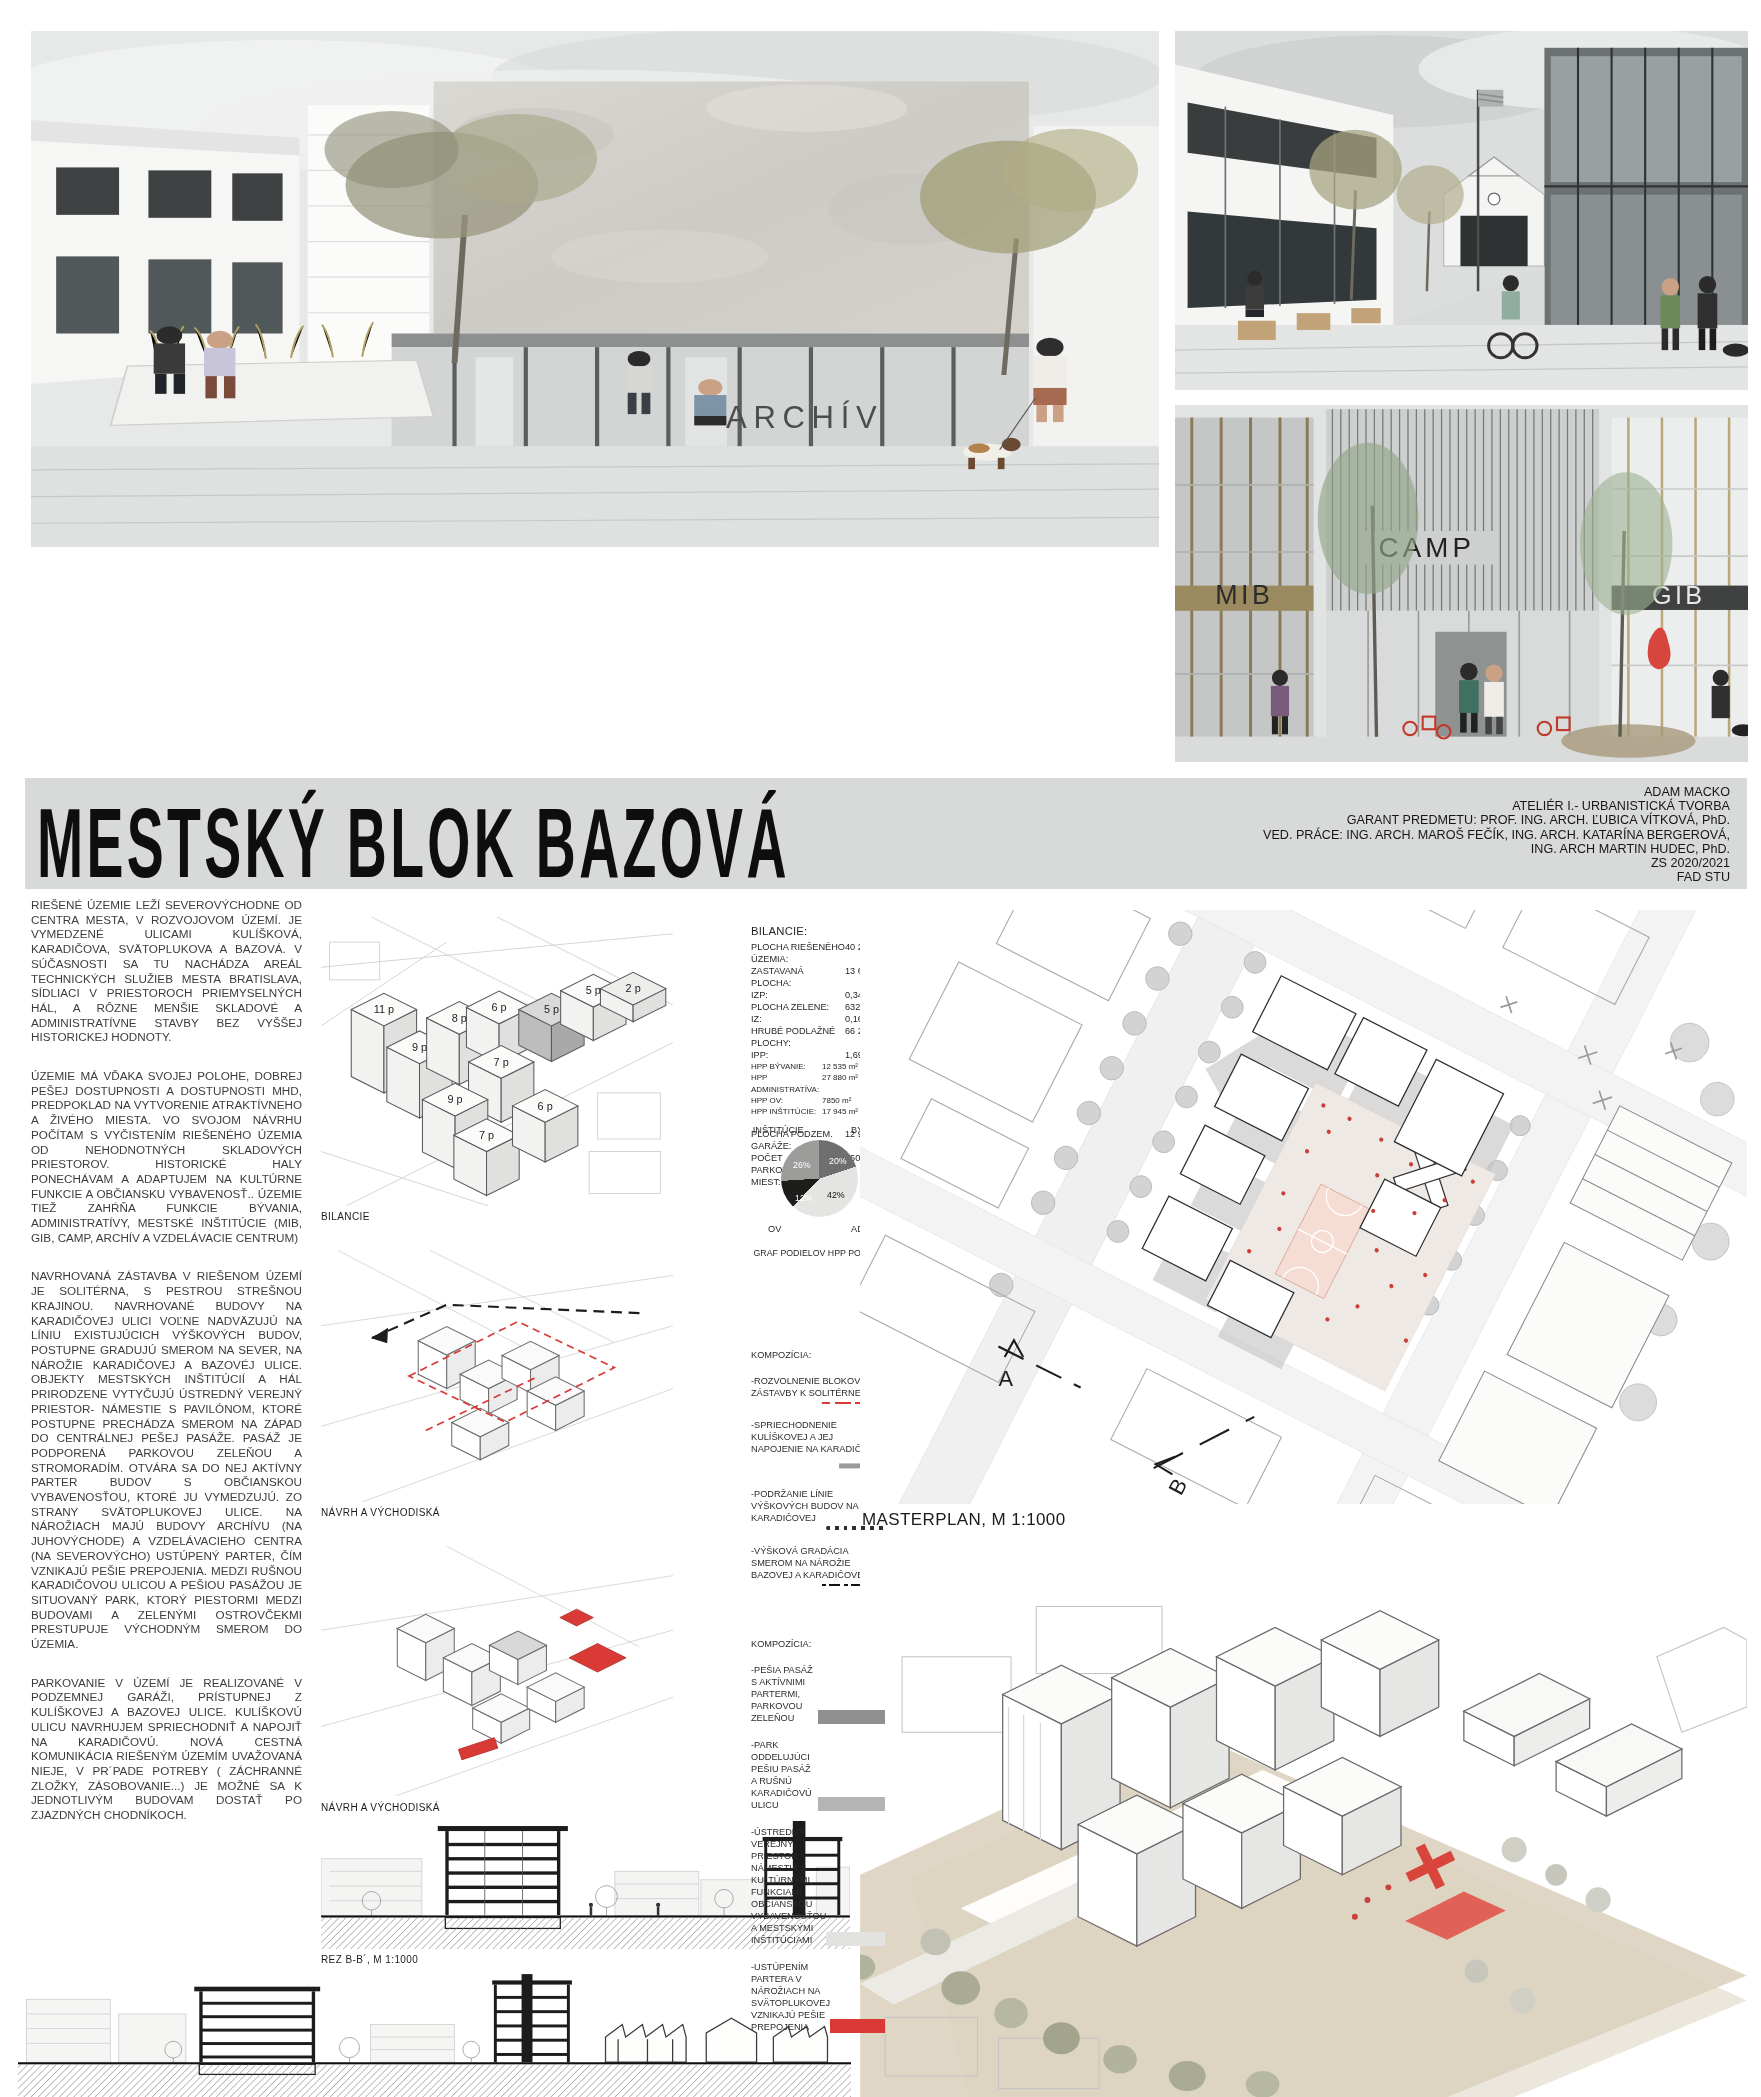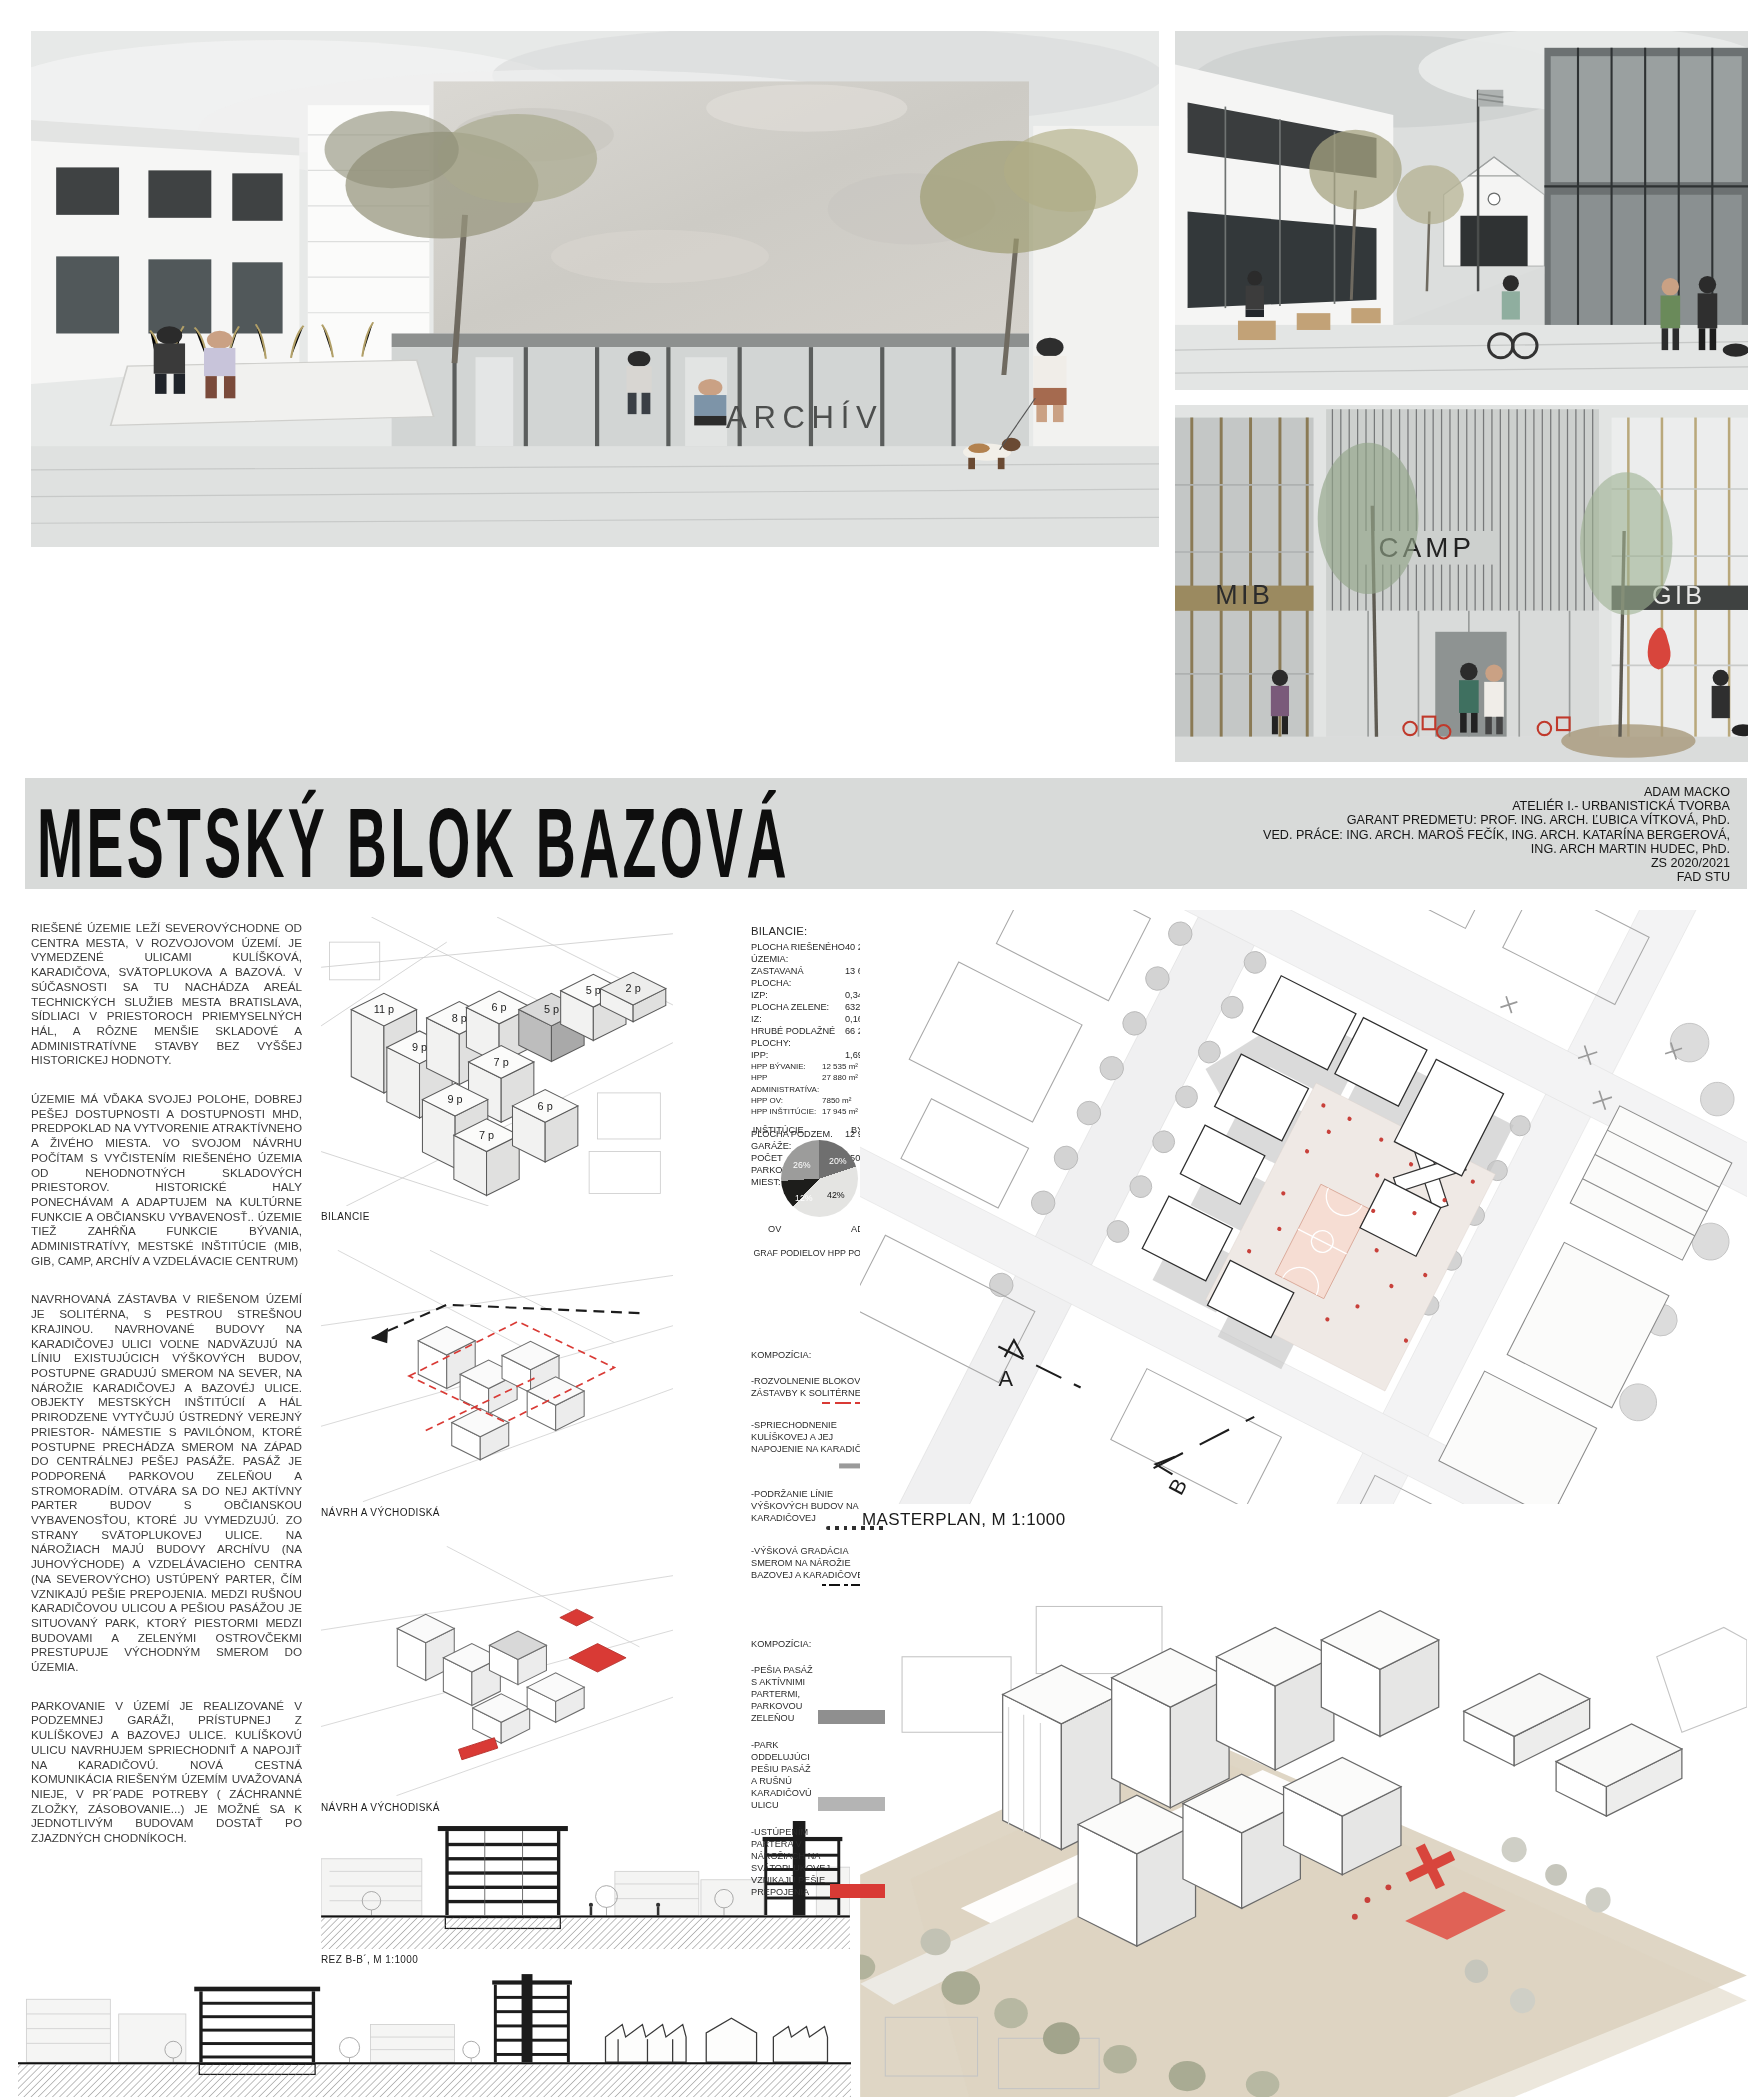--- a/index.html
+++ b/index.html
@@ -414,21 +414,21 @@
       <div>ADAM MACKO</div>
       <div>ATELIÉR I.- URBANISTICKÁ TVORBA</div>
       <div>GARANT PREDMETU: PROF. ING. ARCH. ĽUBICA VÍTKOVÁ, PhD.</div>
       <div>VED. PRÁCE: ING. ARCH. MAROŠ FEČÍK, ING. ARCH. KATARÍNA BERGEROVÁ,</div>
       <div>ING. ARCH MARTIN HUDEC, PhD.</div>
       <div>ZS 2020/2021</div>
       <div>FAD STU</div>
     </div>
   </div>
 
-  <div class="text-col abs" style="left:31px;top:921px;width:271px;">
+  <div class="text-col abs" style="left:31px;top:898px;width:271px;">
     <p>RIEŠENÉ ÚZEMIE LEŽÍ SEVEROVÝCHODNE OD CENTRA MESTA, V ROZVOJOVOM ÚZEMÍ. JE VYMEDZENÉ ULICAMI KULÍŠKOVÁ, KARADIČOVA, SVÄTOPLUKOVA A BAZOVÁ. V SÚČASNOSTI SA TU NACHÁDZA AREÁL TECHNICKÝCH SLUŽIEB MESTA BRATISLAVA, SÍDLIACI V PRIESTOROCH PRIEMYSELNÝCH HÁL, A RÔZNE MENŠIE SKLADOVÉ A ADMINISTRATÍVNE STAVBY BEZ VYŠŠEJ HISTORICKEJ HODNOTY.</p>
     <p>ÚZEMIE MÁ VĎAKA SVOJEJ POLOHE, DOBREJ PEŠEJ DOSTUPNOSTI A DOSTUPNOSTI MHD, PREDPOKLAD NA VYTVORENIE ATRAKTÍVNEHO A ŽIVÉHO MIESTA. VO SVOJOM NÁVRHU POČÍTAM S VYČISTENÍM RIEŠENÉHO ÚZEMIA OD NEHODNOTNÝCH SKLADOVÝCH PRIESTOROV. HISTORICKÉ HALY PONECHÁVAM A ADAPTUJEM NA KULTÚRNE FUNKCIE A OBČIANSKU VYBAVENOSŤ.. ÚZEMIE TIEŽ ZAHŔŇA FUNKCIE BÝVANIA, ADMINISTRATÍVY, MESTSKÉ INŠTITÚCIE (MIB, GIB, CAMP, ARCHÍV A VZDELÁVACIE CENTRUM)</p>
     <p>NAVRHOVANÁ ZÁSTAVBA V RIEŠENOM ÚZEMÍ JE SOLITÉRNA, S PESTROU STREŠNOU KRAJINOU. NAVRHOVANÉ BUDOVY NA KARADIČOVEJ ULICI VOĽNE NADVÄZUJÚ NA LÍNIU EXISTUJÚCICH VÝŠKOVÝCH BUDOV, POSTUPNE GRADUJÚ SMEROM NA SEVER, NA NÁROŽIE KARADIČOVEJ A BAZOVÉJ ULICE. OBJEKTY MESTSKÝCH INŠTITÚCIÍ A HÁL PRIRODZENE VYTYČUJÚ ÚSTREDNÝ VEREJNÝ PRIESTOR- NÁMESTIE S PAVILÓNOM, KTORÉ POSTUPNE PRECHÁDZA SMEROM NA ZÁPAD DO CENTRÁLNEJ PEŠEJ PASÁŽE. PASÁŽ JE PODPORENÁ PARKOVOU ZELEŇOU A STROMORADÍM. OTVÁRA SA DO NEJ AKTÍVNY PARTER BUDOV S OBČIANSKOU VYBAVENOSŤOU, KTORÉ JU VYMEDZUJÚ. ZO STRANY SVÄTOPLUKOVEJ ULICE. NA NÁROŽIACH MAJÚ BUDOVY ARCHÍVU (NA JUHOVÝCHODE) A VZDELÁVACIEHO CENTRA (NA SEVEROVÝCHO) USTÚPENÝ PARTER, ČÍM VZNIKAJÚ PEŠIE PREPOJENIA. MEDZI RUŠNOU KARADIČOVOU ULICOU A PEŠIOU PASÁŽOU JE SITUOVANÝ PARK, KTORÝ PIESTORMI MEDZI BUDOVAMI A ZELENÝMI OSTROVČEKMI PRESTUPUJE VÝCHODNÝM SMEROM DO ÚZEMIA.</p>
     <p>PARKOVANIE V ÚZEMÍ JE REALIZOVANÉ V PODZEMNEJ GARÁŽI, PRÍSTUPNEJ Z KULÍŠKOVEJ A BAZOVEJ ULICE. KULÍŠKOVÚ ULICU NAVRHUJEM SPRIECHODNIŤ A NAPOJIŤ NA KARADIČOVÚ. NOVÁ CESTNÁ KOMUNIKÁCIA RIEŠENÝM ÚZEMÍM UVAŽOVANÁ NIEJE, V PR´PADE POTREBY ( ZÁCHRANNÉ ZLOŽKY, ZÁSOBOVANIE...) JE MOŽNÉ SA K JEDNOTLIVÝM BUDOVAM DOSTAŤ PO ZJAZDNÝCH CHODNÍKOCH.</p>
   </div>
 
   <div class="abs" style="left:321px;top:917px;width:352px;height:289px;">
     <svg viewBox="0 0 840 690">
       <g stroke="#cdcdcd" stroke-width="2">
         <line x1="0" y1="120" x2="840" y2="40"></line>
@@ -1091,19 +1091,23 @@
     <div class="hd">KOMPOZÍCIA:</div>
     <div class="item itm-flex">
       <span>-PEŠIA PASÁŽ S AKTÍVNIMI PARTERMI, PARKOVOU ZELEŇOU</span>
       <span class="sym-sq" style="background: rgb(143, 143, 143);"></span>
     </div>
     <div class="item itm-flex">
       <span>-PARK ODDELUJÚCI PEŠIU PASÁŽ A RUŠNÚ KARADIČOVÚ ULICU</span>
       <span class="sym-sq" style="background: rgb(180, 180, 180);"></span>
     </div>
     <div class="item itm-flex">
+      <span>-ÚSTREDNÝ VEREJNÝ PRIESTOR NÁMESTIA S KULTÚRNYMI FUNKCIAMI, OBČIANSKOU VYBAVENOSŤOU A MESTSKÝMI INŠTITÚCIAMI</span>
+      <span class="sym-sq" style="background: rgb(226, 226, 224);"></span>
+    </div>
+    <div class="item itm-flex">
       <span>-USTÚPENÍM PARTERA V NÁROŽIACH NA SVÄTOPLUKOVEJ VZNIKAJÚ PEŠIE PREPOJENIA</span>
       <span class="sym-sq" style="background: rgb(217, 58, 53);"></span>
     </div>
   </div>
 
 </div>
 
 
 </body></html>

